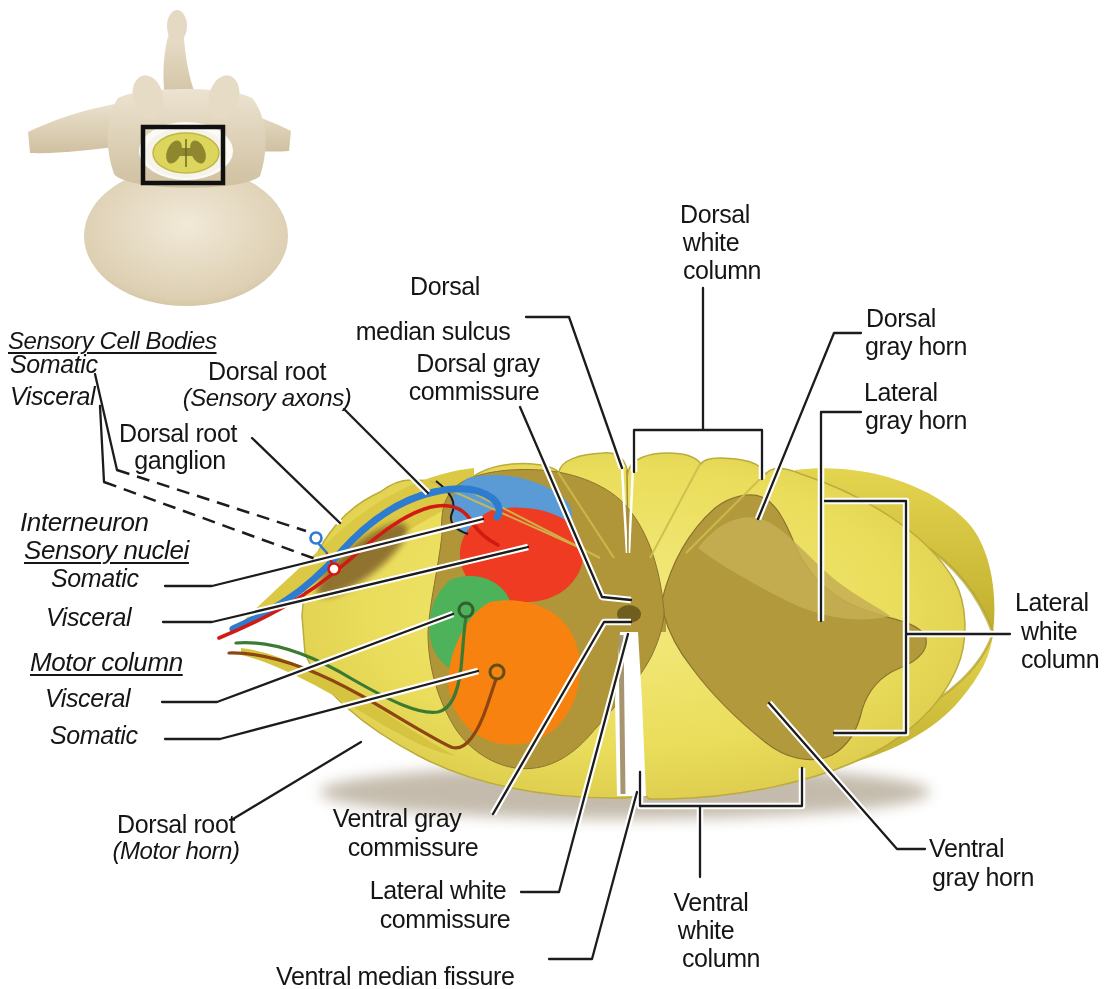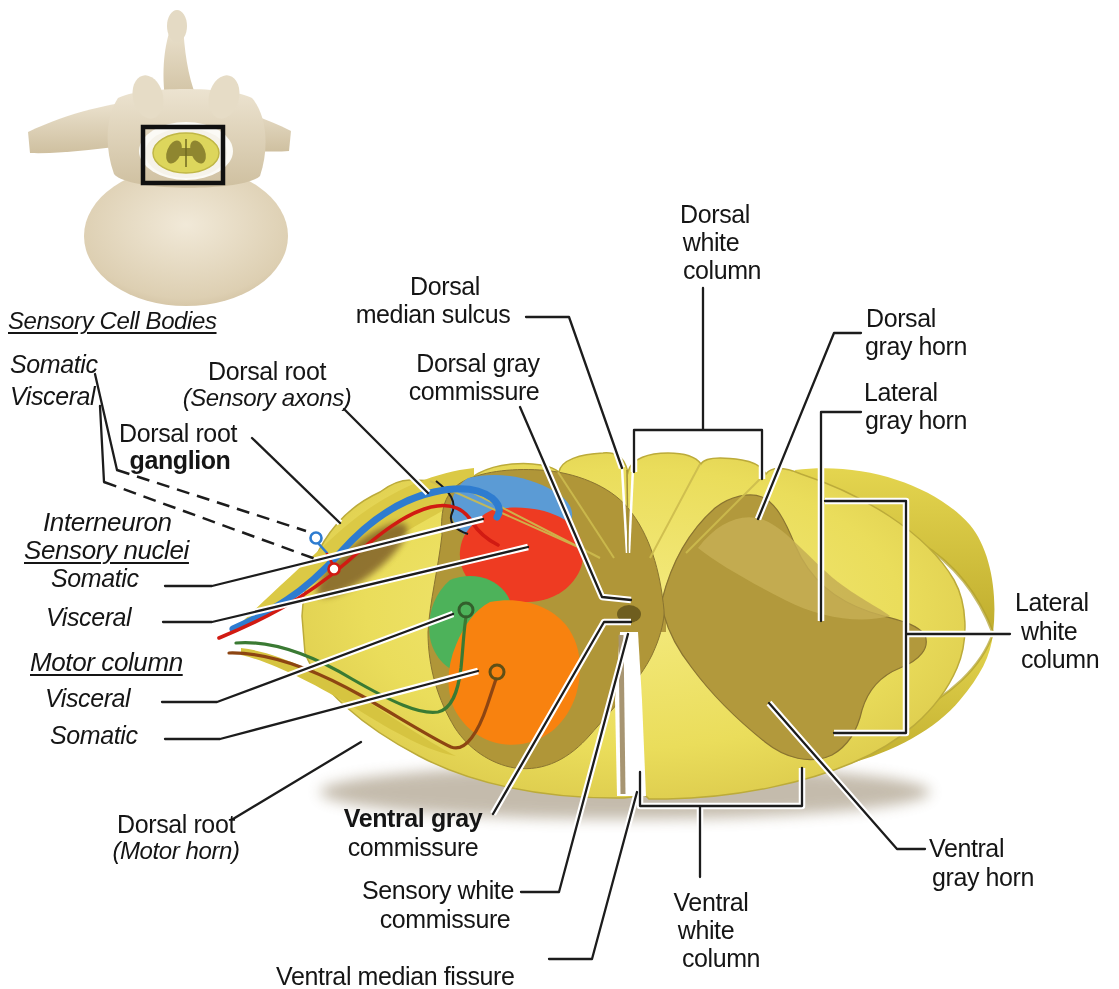--- a/index.html
+++ b/index.html
@@ -217,43 +217,43 @@
     <use href="#ld19"></use>
     <use href="#ld20"></use>
   </g>
   <g stroke="#1c1c1c" stroke-width="2.5" fill="none" stroke-dasharray="13 8">
     <path d="M117,470 L306,531"></path>
     <path d="M104,482 L321,561"></path>
   </g>
 </svg>
 
 <div>
-  <div class="lb it un fs24" style="left:8px;top:308px;">Sensory Cell Bodies</div>
+  <div class="lb it un fs24" style="left:8px;top:328px;">Sensory Cell Bodies</div>
   <div class="lb it" style="left:10px;top:351px;">Somatic</div>
   <div class="lb it" style="left:10px;top:383px;">Visceral</div>
 
   <div class="lb ctr" style="left:267px;top:358px;">Dorsal root</div>
   <div class="lb ctr it fs24" style="left:267px;top:385px;font-style:italic;">(Sensory axons)</div>
 
   <div class="lb ctr" style="left:178px;top:420px;">Dorsal root</div>
-  <div class="lb ctr" style="left:180px;top:447px;font-weight:bold;">ganglion</div>
-
-  <div class="lb it fs26" style="left:43px;top:509px;">Interneuron</div>
+  <div class="lb ctr" style="left:180px;top:447px;">ganglion</div>
+
+  <div class="lb it fs26" style="left:20px;top:509px;">Interneuron</div>
   <div class="lb it un fs26" style="left:24px;top:537px;">Sensory nuclei</div>
   <div class="lb it" style="left:51px;top:565px;">Somatic</div>
   <div class="lb it" style="left:46px;top:604px;">Visceral</div>
   <div class="lb it un fs26" style="left:30px;top:649px;">Motor column</div>
   <div class="lb it" style="left:45px;top:685px;">Visceral</div>
   <div class="lb it" style="left:50px;top:722px;">Somatic</div>
 
   <div class="lb ctr" style="left:176px;top:811px;">Dorsal root</div>
   <div class="lb ctr it fs24" style="left:176px;top:838px;">(Motor horn)</div>
 
   <div class="lb ctr" style="left:445px;top:273px;">Dorsal</div>
-  <div class="lb ctr" style="left:433px;top:301px;">median sulcus</div>
+  <div class="lb ctr" style="left:433px;top:318px;">median sulcus</div>
 
   <div class="lb ctr" style="left:478px;top:350px;">Dorsal gray</div>
   <div class="lb ctr" style="left:474px;top:378px;">commissure</div>
 
   <div class="lb ctr" style="left:715px;top:201px;">Dorsal</div>
   <div class="lb ctr" style="left:711px;top:229px;">white</div>
   <div class="lb ctr" style="left:722px;top:257px;">column</div>
 
   <div class="lb" style="left:866px;top:305px;">Dorsal</div>
   <div class="lb" style="left:865px;top:333px;">gray horn</div>
@@ -265,22 +265,22 @@
   <div class="lb" style="left:1021px;top:618px;">white</div>
   <div class="lb" style="left:1021px;top:646px;">column</div>
 
   <div class="lb" style="left:929px;top:835px;">Ventral</div>
   <div class="lb" style="left:932px;top:864px;">gray horn</div>
 
   <div class="lb ctr" style="left:711px;top:889px;">Ventral</div>
   <div class="lb ctr" style="left:706px;top:917px;">white</div>
   <div class="lb ctr" style="left:721px;top:945px;">column</div>
 
-  <div class="lb ctr" style="left:413px;top:805px;font-weight:bold;">Ventral gray</div>
+  <div class="lb ctr" style="left:397px;top:805px;">Ventral gray</div>
   <div class="lb ctr" style="left:413px;top:834px;">commissure</div>
 
-  <div class="lb ctr" style="left:438px;top:877px;">Sensory white</div>
+  <div class="lb ctr" style="left:438px;top:877px;">Lateral white</div>
   <div class="lb ctr" style="left:445px;top:906px;">commissure</div>
 
   <div class="lb" style="left:276px;top:943px;margin-top:20px;">Ventral median fissure</div>
 </div>
 
 </div>
 
 </body></html>

